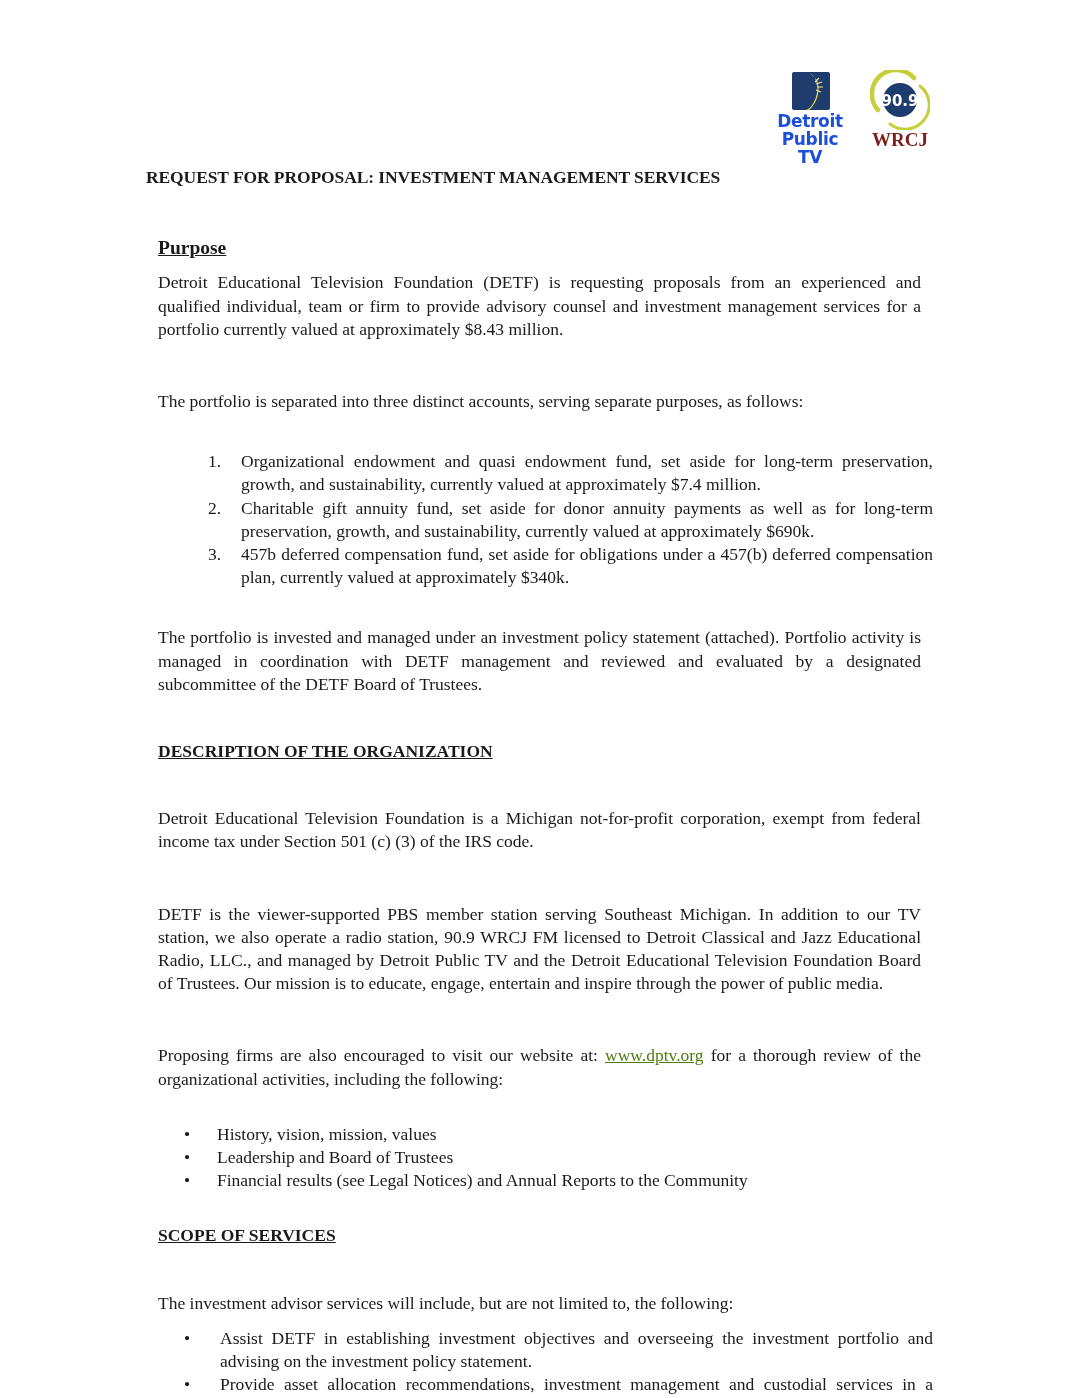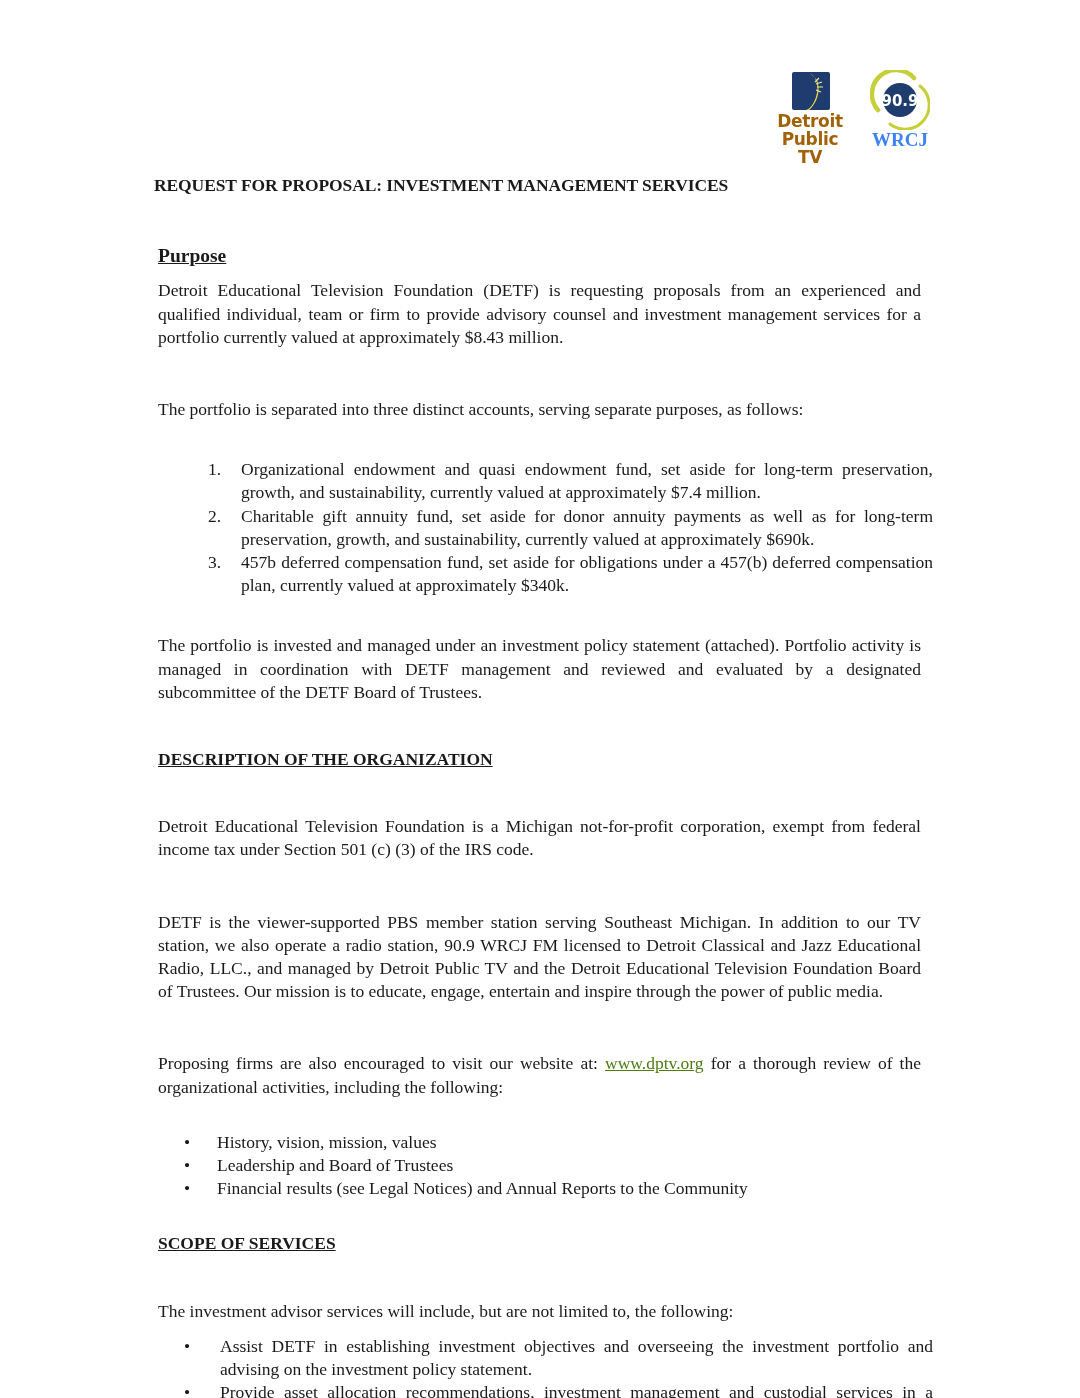--- a/index.html
+++ b/index.html
@@ -44,21 +44,21 @@
       height: 38px;
     }
     .dptv-text {
       position: absolute;
       left: 0;
       top: 42px;
       width: 84px;
       text-align: center;
       font-family: "DejaVu Sans", "Liberation Sans", sans-serif;
       font-weight: bold;
-      color: #a16207;
+      color: #1d4ed8;
       font-size: 17px;
       line-height: 18px;
       letter-spacing: -0.3px;
     }
     .wrcj-logo {
       position: absolute;
       left: 96px;
       top: 0;
       width: 72px;
       height: 84px;
@@ -71,37 +71,37 @@
       height: 60px;
     }
     .wrcj-text {
       position: absolute;
       left: 0;
       top: 60px;
       width: 72px;
       text-align: center;
       font-family: "Liberation Serif", "DejaVu Serif", serif;
       font-weight: bold;
-      color: #3b82f6;
+      color: #7f1d1d;
       font-size: 19px;
       line-height: 20px;
     }
 
     .content {
       position: absolute;
       left: 146px;
       top: 166px;
       width: 787px;
       font-size: 17.5px;
       line-height: 23.2px;
     }
     .title {
       font-weight: bold;
       font-size: 17.5px;
-      margin: 8px;
+      margin: 0;
       letter-spacing: -0.1px;
     }
     .section-heading {
       font-weight: bold;
       text-decoration: underline;
       margin: 12px;
       font-size: 17.5px;
     }
     .purpose-heading {
       font-size: 19.5px;

